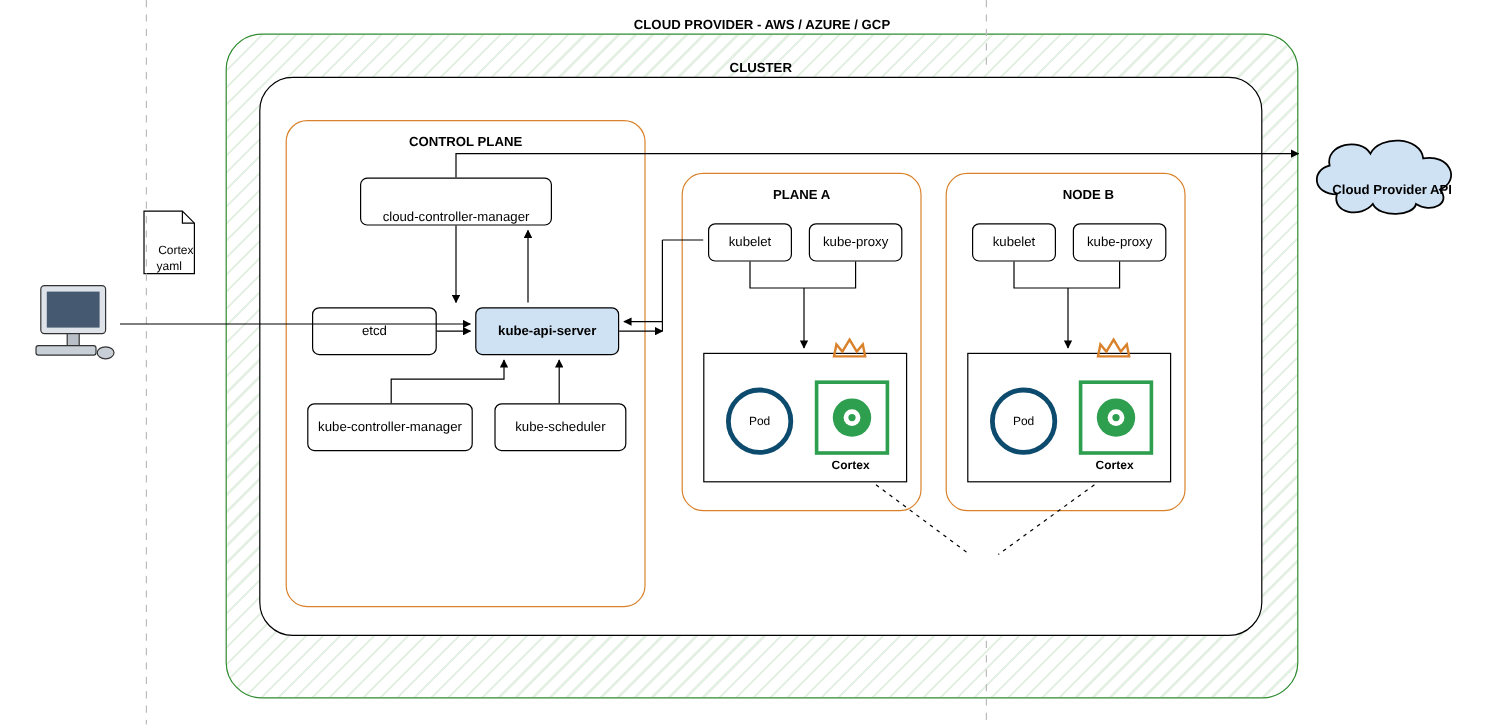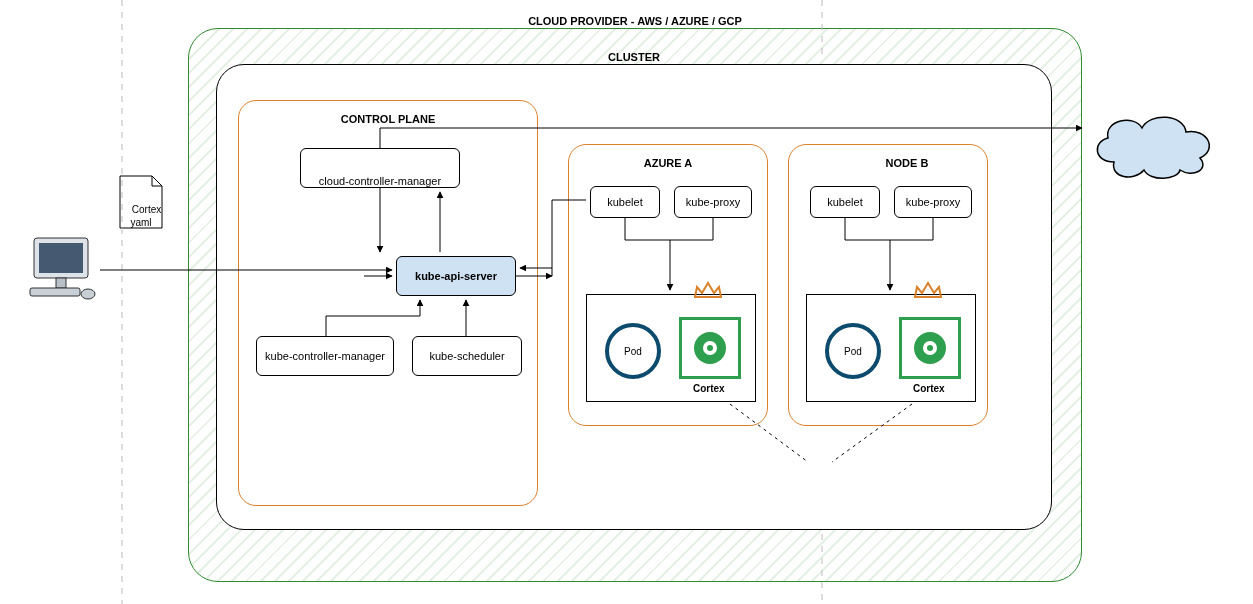--- a/index.html
+++ b/index.html
@@ -141,32 +141,35 @@
 
   <div class="rounded-outer" style="left:216px; top:64px; width:836px; height:466px; background:#fff;"></div>
   <div class="abs label bold" style="left:216px; top:50px; width:836px;"><span>CLUSTER</span></div>
 
   <div class="abs orange-border" style="left:238px; top:100px; width:300px; height:406px;"></div>
   <div class="abs label bold" style="left:238px; top:112px; width:300px;"><span>CONTROL PLANE</span></div>
 
   <div class="abs box" style="left:300px; top:148px; width:160px; height:40px;align-items:flex-end;">
     <span>cloud-controller-manager</span>
   </div>
+  <div class="abs box" style="left:260px; top:256px; width:104px; height:40px;">
+    <span>etcd</span>
+  </div>
   <div class="abs box highlight" style="left:396px; top:256px; width:120px; height:40px;">
     <span>kube-api-server</span>
   </div>
   <div class="abs box" style="left:256px; top:336px; width:138px; height:40px;">
     <span>kube-controller-manager</span>
   </div>
   <div class="abs box" style="left:412px; top:336px; width:110px; height:40px;">
     <span>kube-scheduler</span>
   </div>
 
   <div class="abs orange-border" style="left:568px; top:144px; width:200px; height:282px;"></div>
-  <div class="abs label bold" style="left:568px; top:156px; width:200px;"><span>AZURE A</span></div>
+  <div class="abs label bold" style="left:568px; top:156px; width:200px;"><span>PLANE A</span></div>
   <div class="abs box" style="left:590px; top:186px; width:70px; height:32px;">
     <span>kubelet</span>
   </div>
   <div class="abs box" style="left:674px; top:186px; width:78px; height:32px;">
     <span>kube-proxy</span>
   </div>
   <div class="pod-area" style="left:586px; top:294px; width:170px; height:108px;">
     <div class="pod-circle" style="left:18px; top:28px;">
       <span>Pod</span>
     </div>
@@ -208,20 +211,23 @@
   <svg class="abs" style="left:1084px; top:106px; width:140px; height:78px;" viewBox="0 0 140 78">
     <path d="M30 56
              C10 56 8 36 24 32
              C20 14 50 8 58 22
              C66 6 100 8 102 26
              C124 22 134 44 116 52
              C126 64 108 72 96 64
              C94 74 66 76 60 64
              C50 76 26 72 30 56 Z" fill="#cfe2f3" stroke="#000" stroke-width="1.5"></path>
   </svg>
+  <div class="abs label bold" style="left:1094px; top:138px; width:120px;">
+    <span>Cloud Provider API</span>
+  </div>
 
   <svg class="abs" style="left:22px; top:232px; width:78px; height:78px;" viewBox="0 0 78 78">
     <rect x="12" y="6" width="54" height="40" rx="3" fill="#dde3e8" stroke="#333"></rect>
     <rect x="17" y="11" width="44" height="30" fill="#455a70"></rect>
     <rect x="34" y="46" width="10" height="10" fill="#b8bfc6" stroke="#333"></rect>
     <rect x="8" y="56" width="50" height="8" rx="2" fill="#c8cfd6" stroke="#333"></rect>
     <ellipse cx="66" cy="62" rx="7" ry="5" fill="#c8cfd6" stroke="#333"></ellipse>
   </svg>
 
   <svg class="abs" style="left:118px; top:174px; width:46px; height:56px;" viewBox="0 0 46 56">

